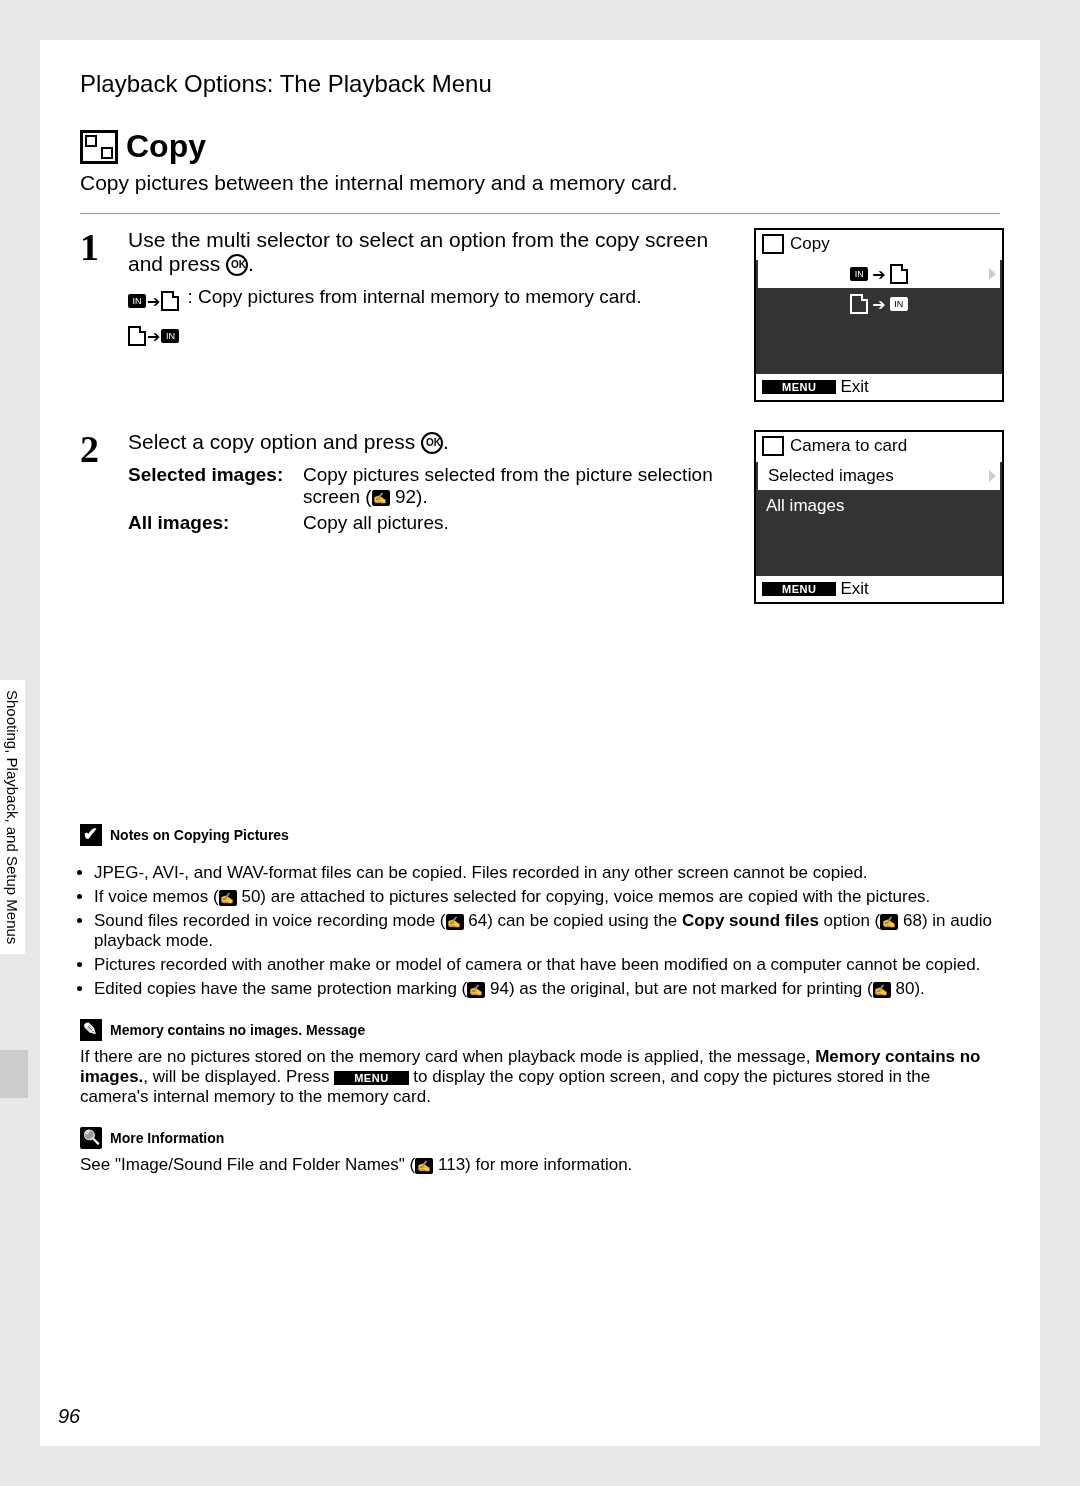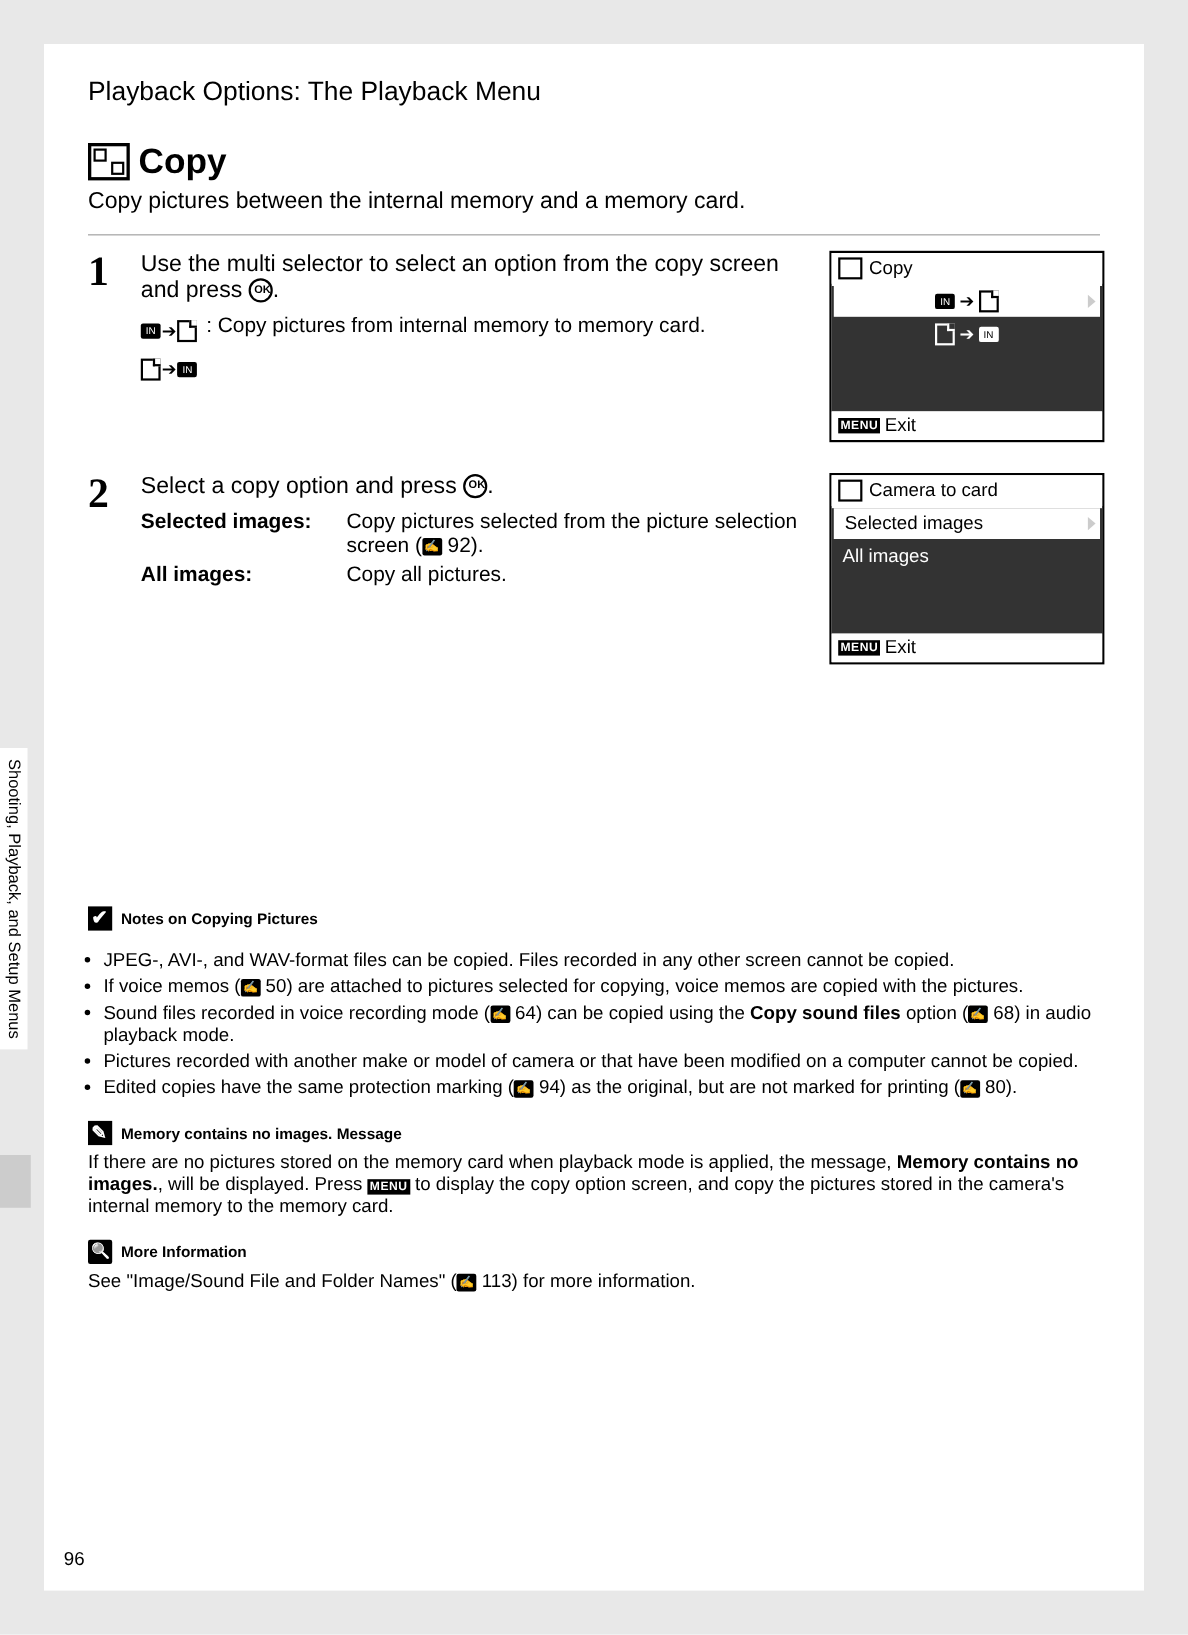--- a/index.html
+++ b/index.html
@@ -206,41 +206,40 @@
     display:flex;
     align-items:center;
     gap:4px;
   }
   .menu-badge {
     display:inline-block;
     background:#000;
     color:#fff;
     font-size:11px;
     font-weight:bold;
-    padding:1px 2px;
+    padding:1px 20px;
     letter-spacing:0.5px;
   }
   .icon-ok {
     display: inline-block;
     width: 18px; height: 18px;
     border: 2px solid #000;
     border-radius: 50%;
     font-size: 10px;
     text-align: right;
     line-height: 17px;
     font-weight: bold;
     vertical-align: middle;
   }
   .opt-table {
     font-size: 19px;
   }
   .opt-row {
     display:flex;
     margin-bottom:4px;
-    gap:12px;
   }
   .opt-label {
     font-weight:bold;
     width:175px;
     flex-shrink:0;
   }
   .opt-desc {
   }
   .ref-icon {
     display: inline-block;
@@ -333,21 +332,22 @@
     left:-40px;
     top:1010px;
     width:28px;
     height:48px;
     background:#ccc;
   }
   .page-num {
     position:absolute;
     bottom:18px;
     left:18px;
-    font-size:17px;
+    font-size:20px;
+    font-style:italic;
   }
   .screen-row.empty {
      height:22px;
   }
 </style>
 </head>
 <body>
 
 <div class="page">
 

